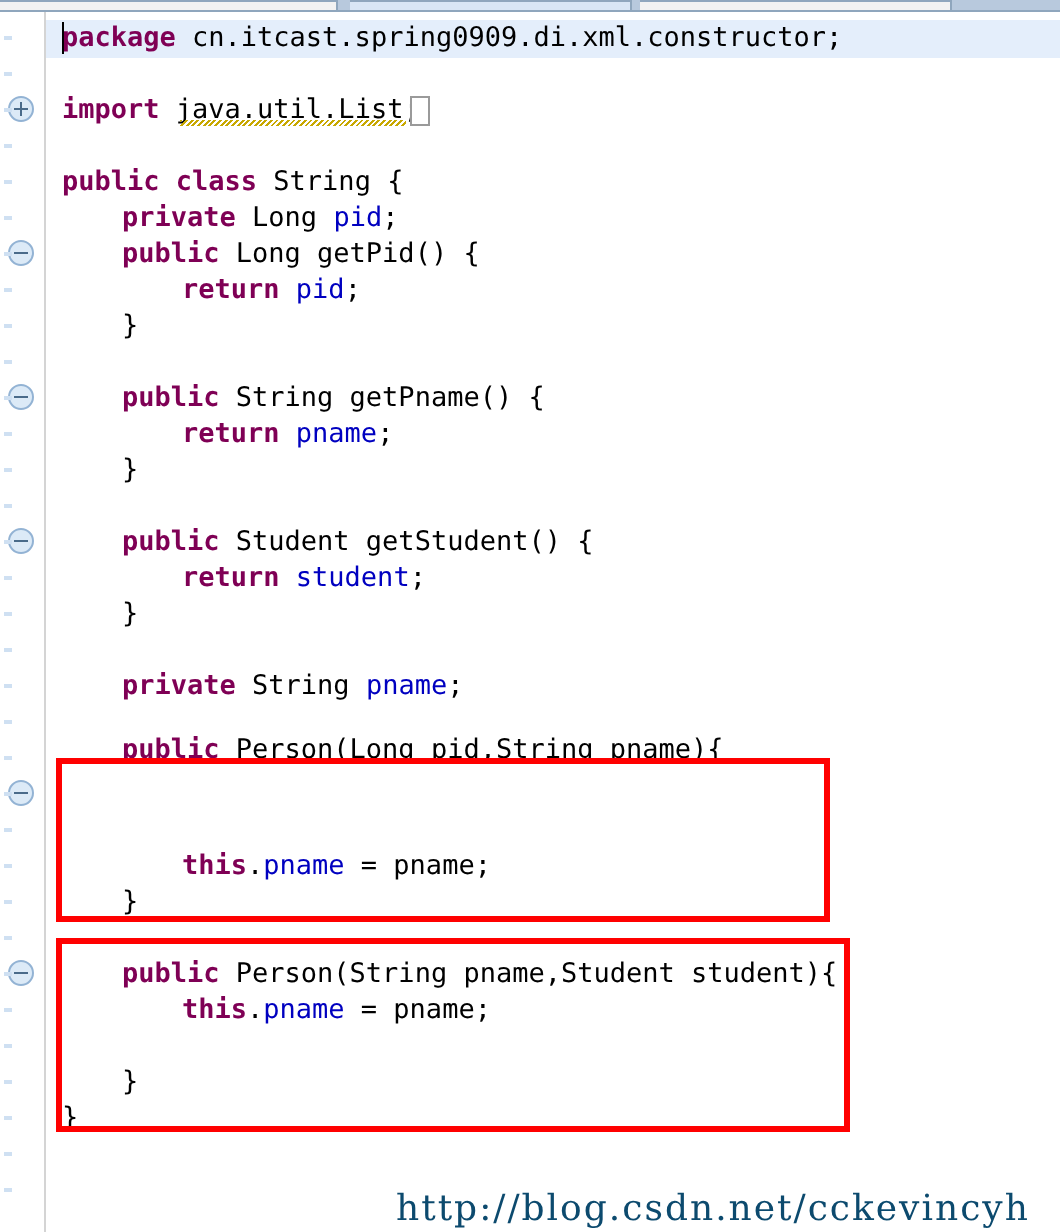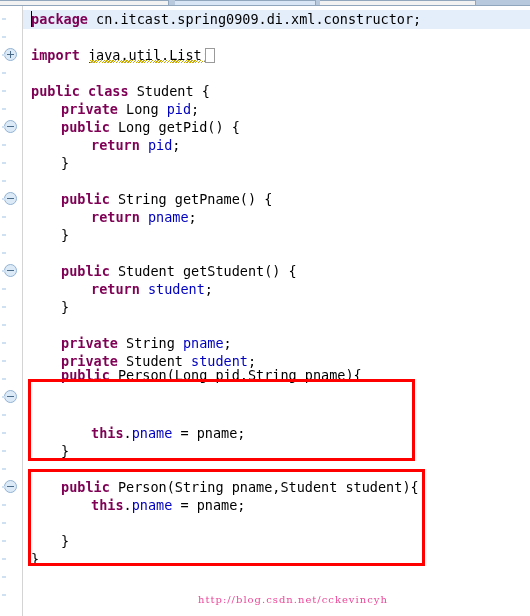--- a/index.html
+++ b/index.html
@@ -172,23 +172,23 @@
     position: absolute;
     border: 3px solid #ff0000;
     box-sizing: border-box;
     pointer-events: none;
   }
 
   
   .watermark {
     position: absolute;
     font-family: "DejaVu Serif", serif;
-    font-size: 10px;
+    font-size: 18px;
     letter-spacing: 1px;
-    color: #ec4899;
+    color: #0c4a6e;
     white-space: pre;
   }
 </style>
 </head>
 <body>
 
 <div id="screen">
 
   <div class="tabstrip">
     <div class="tab t1"></div>
@@ -240,33 +240,32 @@
         <div class="gtick" style="top: 570px;"></div>
         <div class="gtick" style="top: 588px;"></div>
       </div>
     <div class="gutter-sep"></div>
 
     <div class="code">
       <div class="curline"></div>
       <div class="caret"></div>
     <div class="line" style="top: 4px; left: 8px;"><span class="kw">package</span><span class="pln"> cn.itcast.spring0909.di.xml.constructor;</span></div>
         <div class="line" style="top: 40px; left: 8px;"><span class="kw">import</span><span class="pln"> java.util.List;</span></div>
-        <div class="line" style="top: 76px; left: 8px;"><span class="kw">public class</span><span class="pln"> Student {</span></div>
+        <div class="line" style="top: 76px; left: 8px;"><span class="kw">public class</span><span class="pln"> String {</span></div>
         <div class="line" style="top: 94px; left: 38px;"><span class="kw">private</span><span class="pln"> Long </span><span class="fld">pid</span><span class="pln">;</span></div>
         <div class="line" style="top: 112px; left: 38px;"><span class="kw">public</span><span class="pln"> Long getPid() {</span></div>
         <div class="line" style="top: 130px; left: 68px;"><span class="kw">return</span><span class="pln"> </span><span class="fld">pid</span><span class="pln">;</span></div>
         <div class="line" style="top: 148px; left: 38px;"><span class="pln">}</span></div>
         <div class="line" style="top: 184px; left: 38px;"><span class="kw">public</span><span class="pln"> String getPname() {</span></div>
         <div class="line" style="top: 202px; left: 68px;"><span class="kw">return</span><span class="pln"> </span><span class="fld">pname</span><span class="pln">;</span></div>
         <div class="line" style="top: 220px; left: 38px;"><span class="pln">}</span></div>
         <div class="line" style="top: 256px; left: 38px;"><span class="kw">public</span><span class="pln"> Student getStudent() {</span></div>
         <div class="line" style="top: 274px; left: 68px;"><span class="kw">return</span><span class="pln"> </span><span class="fld">student</span><span class="pln">;</span></div>
         <div class="line" style="top: 292px; left: 38px;"><span class="pln">}</span></div>
         <div class="line" style="top: 328px; left: 38px;"><span class="kw">private</span><span class="pln"> String </span><span class="fld">pname</span><span class="pln">;</span></div>
-        <div class="line" style="top: 346px; left: 38px;"><span class="kw">private</span><span class="pln"> Student </span><span class="fld">student</span><span class="pln">;</span></div>
         <div class="line" style="top: 360px; left: 38px;"><span class="kw">public</span><span class="pln"> Person(Long pid,String pname){</span></div>
         <div class="line" style="top: 418px; left: 68px;"><span class="kw">this</span><span class="pln">.</span><span class="fld">pname</span><span class="pln"> = pname;</span></div>
         <div class="line" style="top: 436px; left: 38px;"><span class="pln">}</span></div>
         <div class="line" style="top: 472px; left: 38px;"><span class="kw">public</span><span class="pln"> Person(String pname,Student student){</span></div>
         <div class="line" style="top: 490px; left: 68px;"><span class="kw">this</span><span class="pln">.</span><span class="fld">pname</span><span class="pln"> = pname;</span></div>
         <div class="line" style="top: 526px; left: 38px;"><span class="pln">}</span></div>
         <div class="line" style="top: 544px; left: 8px;"><span class="pln">}</span></div>
         <div class="endbox" style="left: 182px; top: 42px;"></div>
         <div class="squiggle" style="left: 67px; top: 54px; width: 113px;"></div>
       </div>

